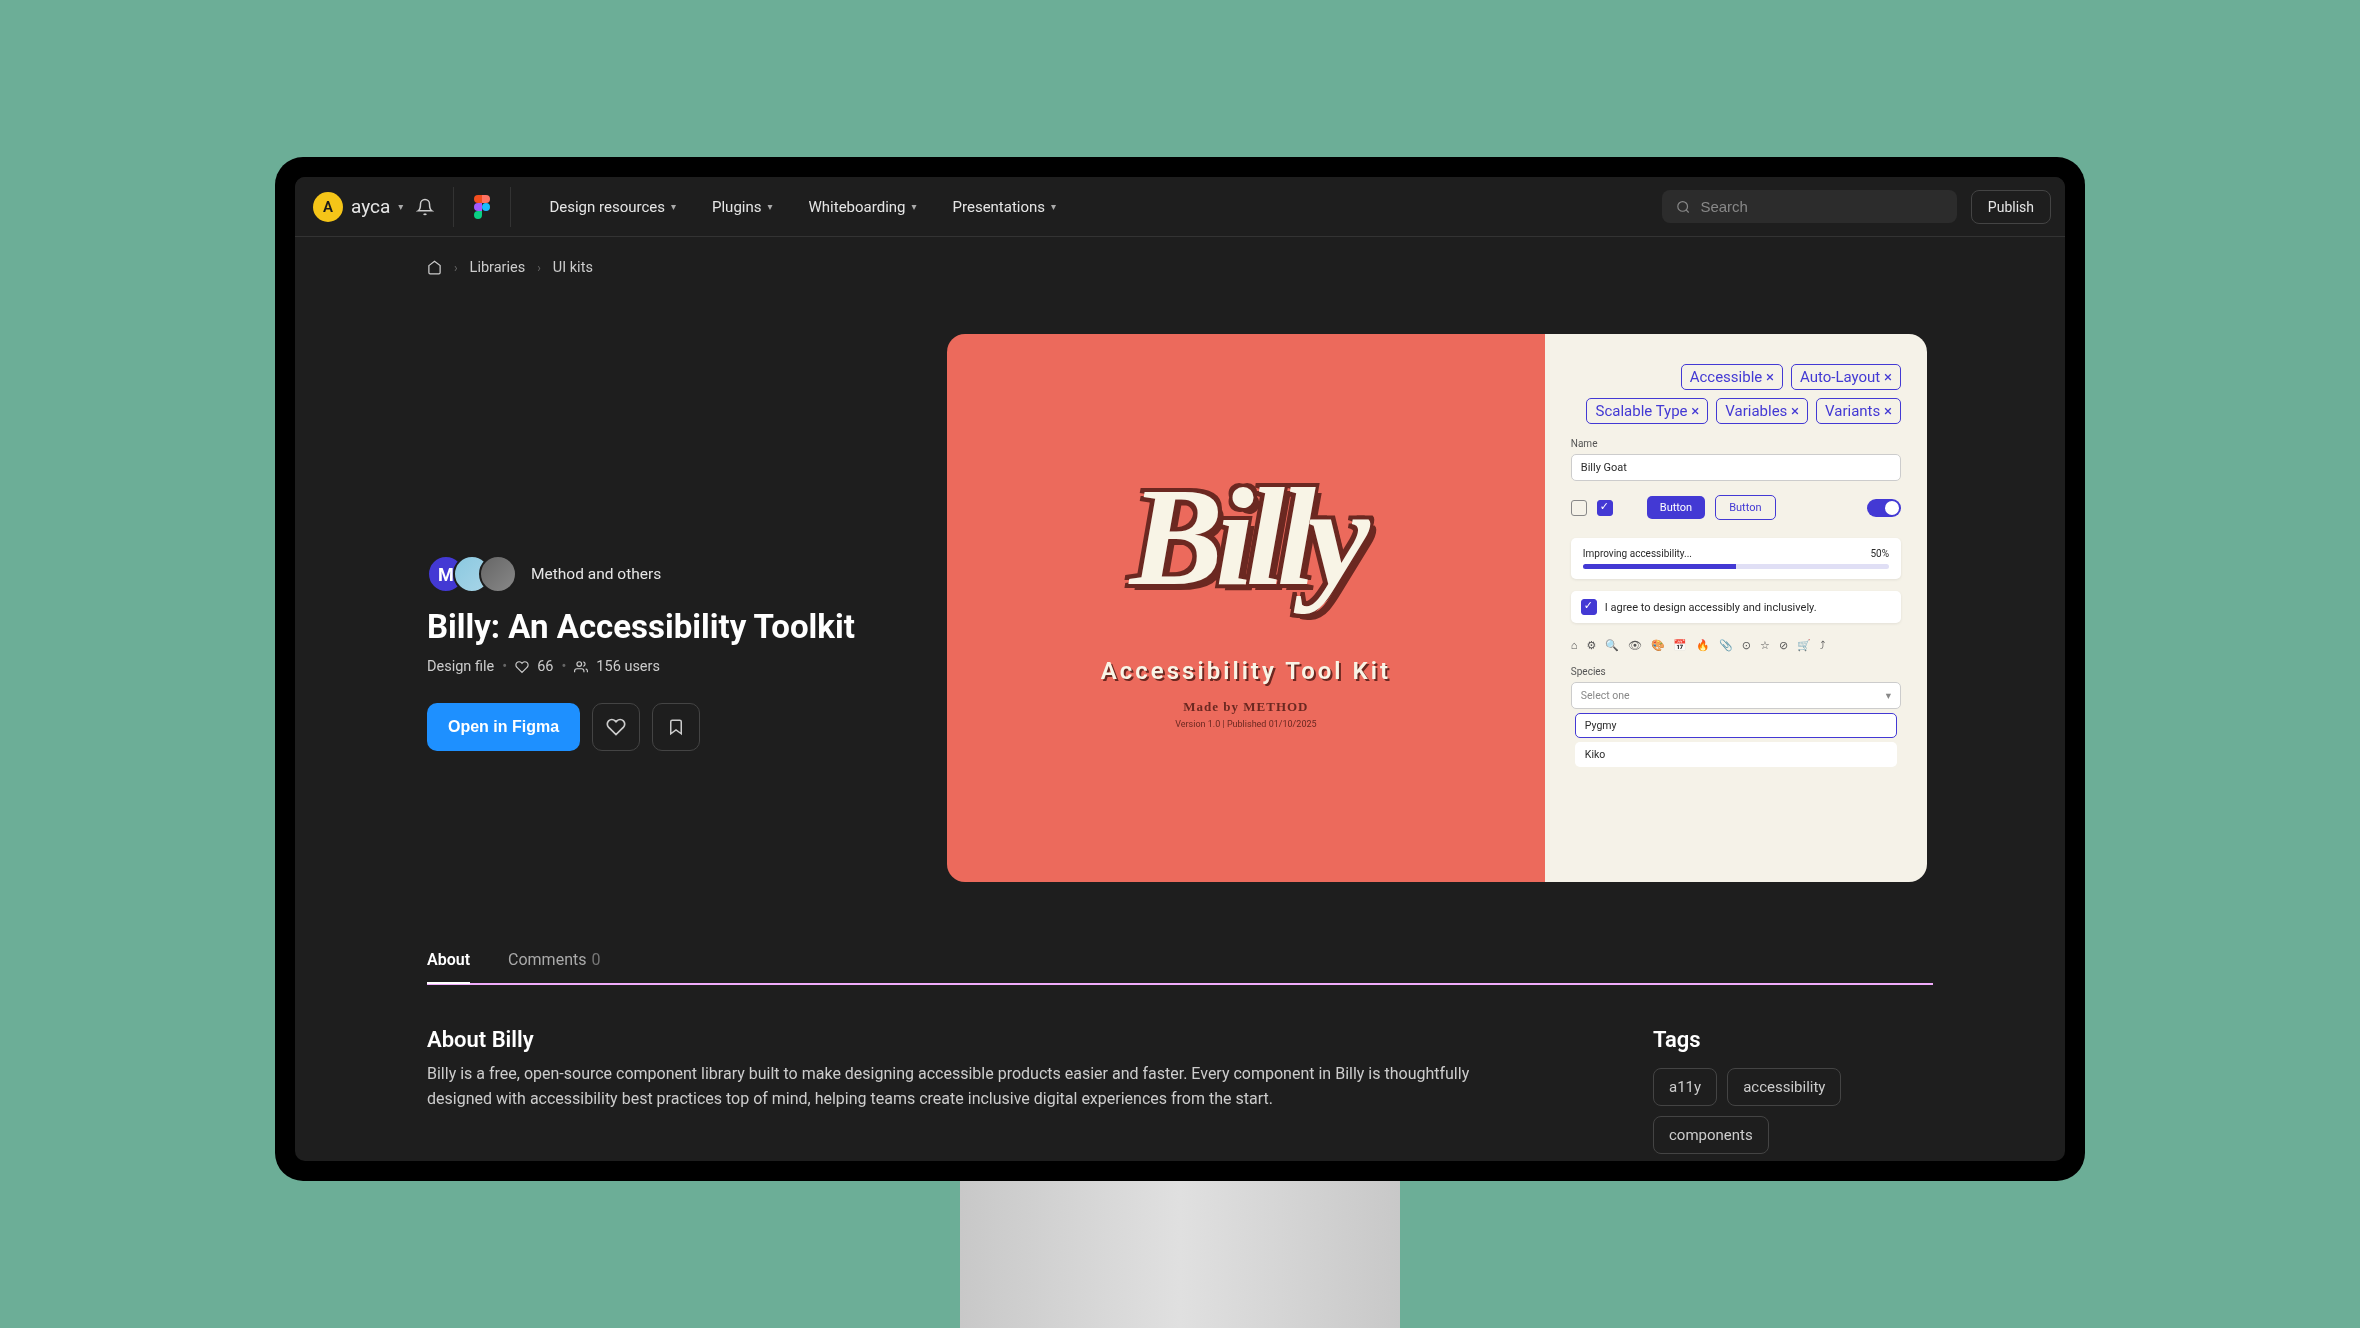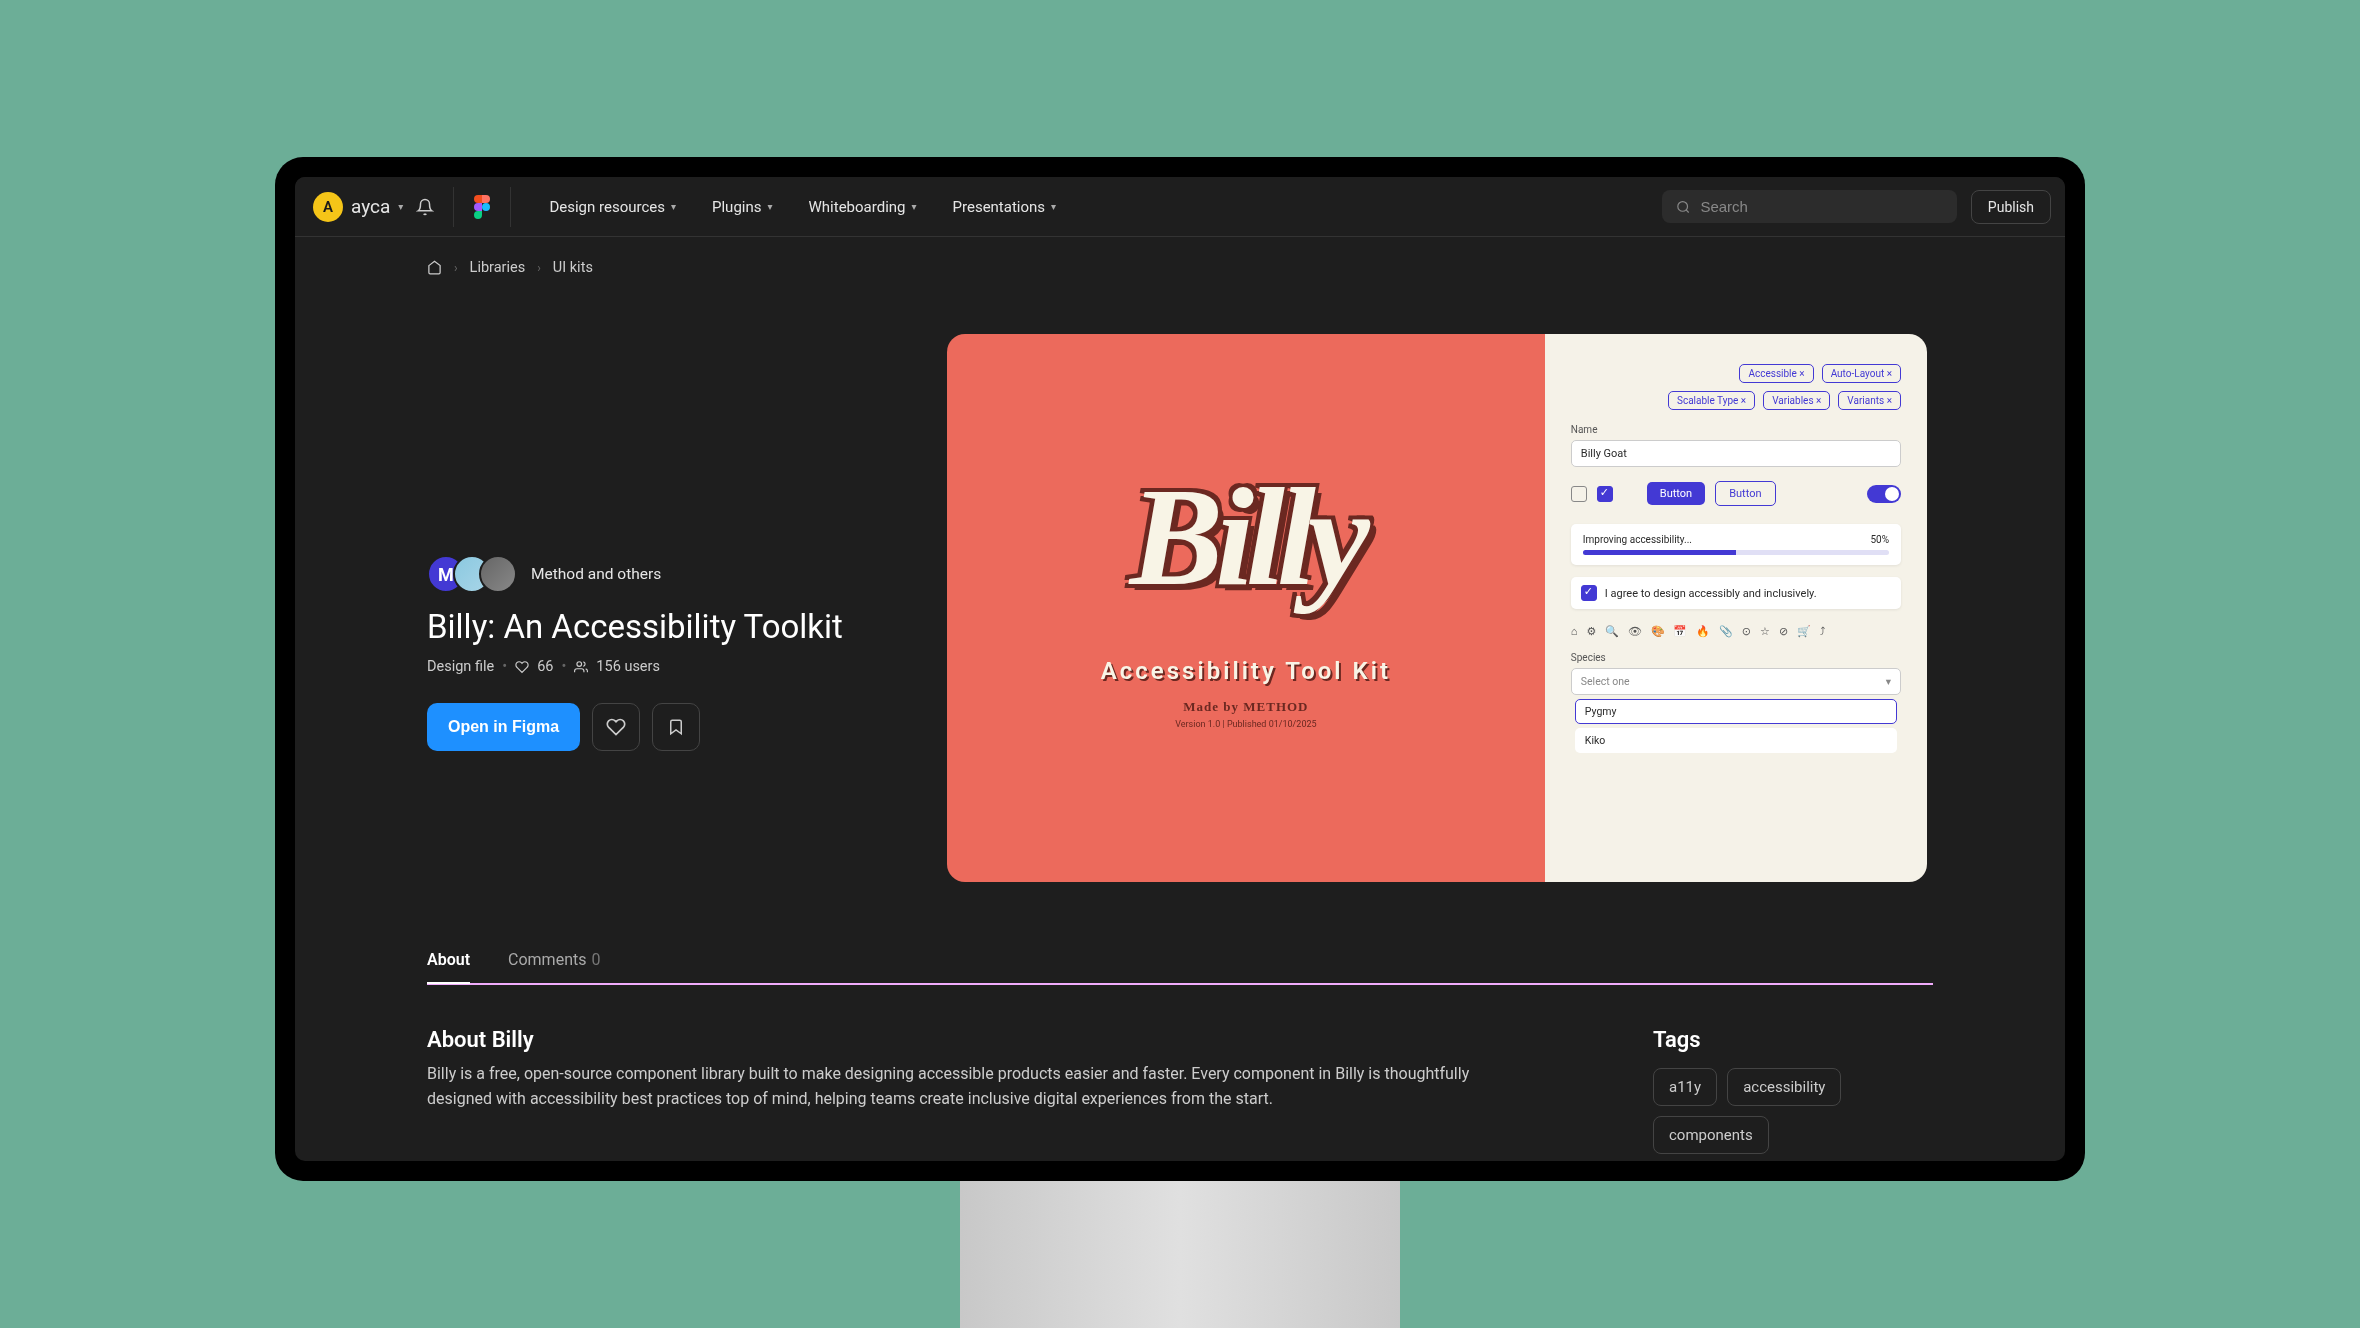--- a/index.html
+++ b/index.html
@@ -130,21 +130,21 @@
   height: 38px;
   border-radius: 50%;
   border: 2px solid #1e1e1e;
   margin-left: -12px;
   background: #888;
 }
 .avatar-stack .av:first-child { margin-left: 0; background: #4339d4; display:flex; align-items:center; justify-content:center; color:#fff; font-weight:700; font-size:18px; }
 .avatar-stack .av:nth-child(2){ background: linear-gradient(135deg,#8bc9e0,#a8d5e8);}
 .avatar-stack .av:nth-child(3){ background: linear-gradient(135deg,#666,#888);}
 .author-names { font-size: 15.5px; color: #e5e5e5; }
-.hero-title { font-size: 33px; font-weight: 400; color: #fff; margin-bottom: 12px; }
+.hero-title { font-size: 33px; font-weight: 700; color: #fff; margin-bottom: 12px; }
 .meta { display: flex; align-items: center; gap: 8px; font-size: 14.5px; color: #ccc; margin-bottom: 28px;}
 .meta .dot { color: #666; }
 .actions { display: flex; gap: 12px; }
 .primary-btn {
   background: #1e90ff;
   color: #fff;
   padding: 13px 21px;
   border-radius: 10px;
   font-size: 16px;
   font-weight: 600;
@@ -200,21 +200,21 @@
   font-size: 11px;
   color: #2a2a2a;
   overflow:hidden;
 }
 .chip-row { display: flex; gap: 8px; flex-wrap: wrap; justify-content: flex-end; margin-bottom: 8px; }
 .chip {
   border: 1px solid #4339d4;
   color: #4339d4;
   padding: 3px 8px;
   border-radius: 5px;
-  font-size: 10px;
+  font-size: 15px;
 }
 .field-label { font-size: 10px; color: #555; margin: 14px 0 5px; }
 .text-field {
   border: 1px solid #ccc;
   background: #fff;
   padding: 6px 9px;
   border-radius: 5px;
   font-size: 11px;
   width: 100%;
 }

